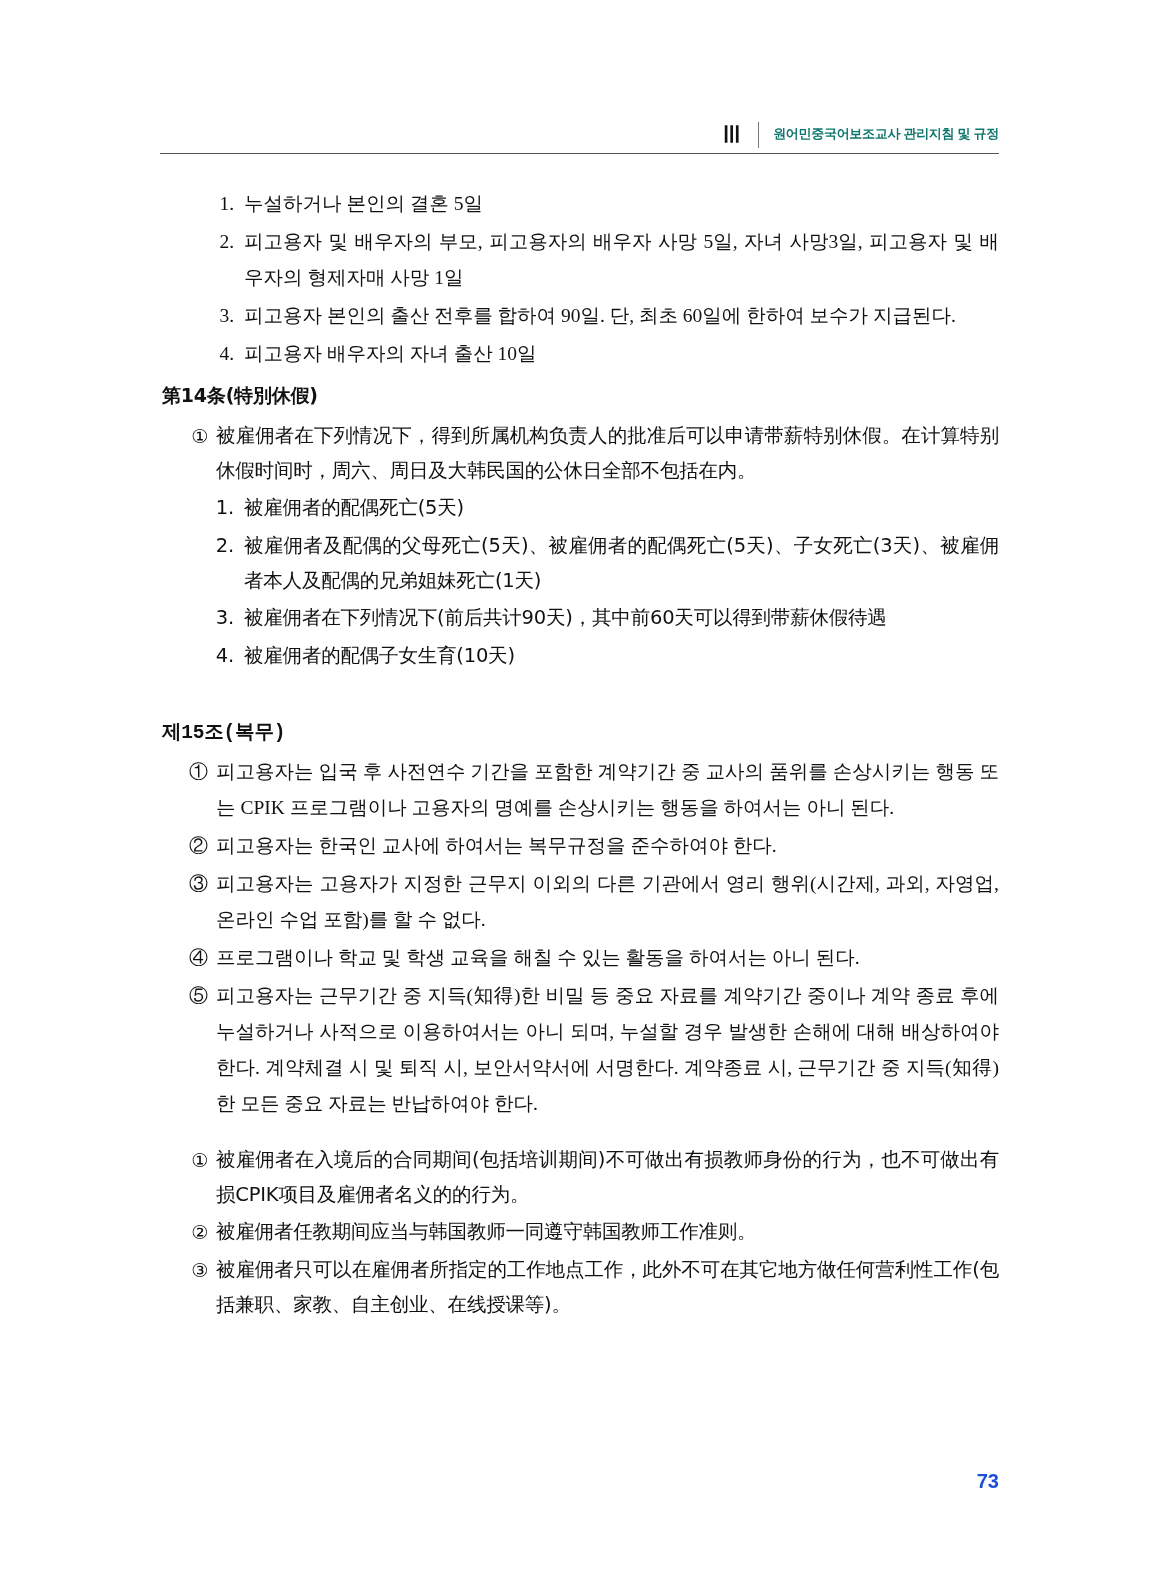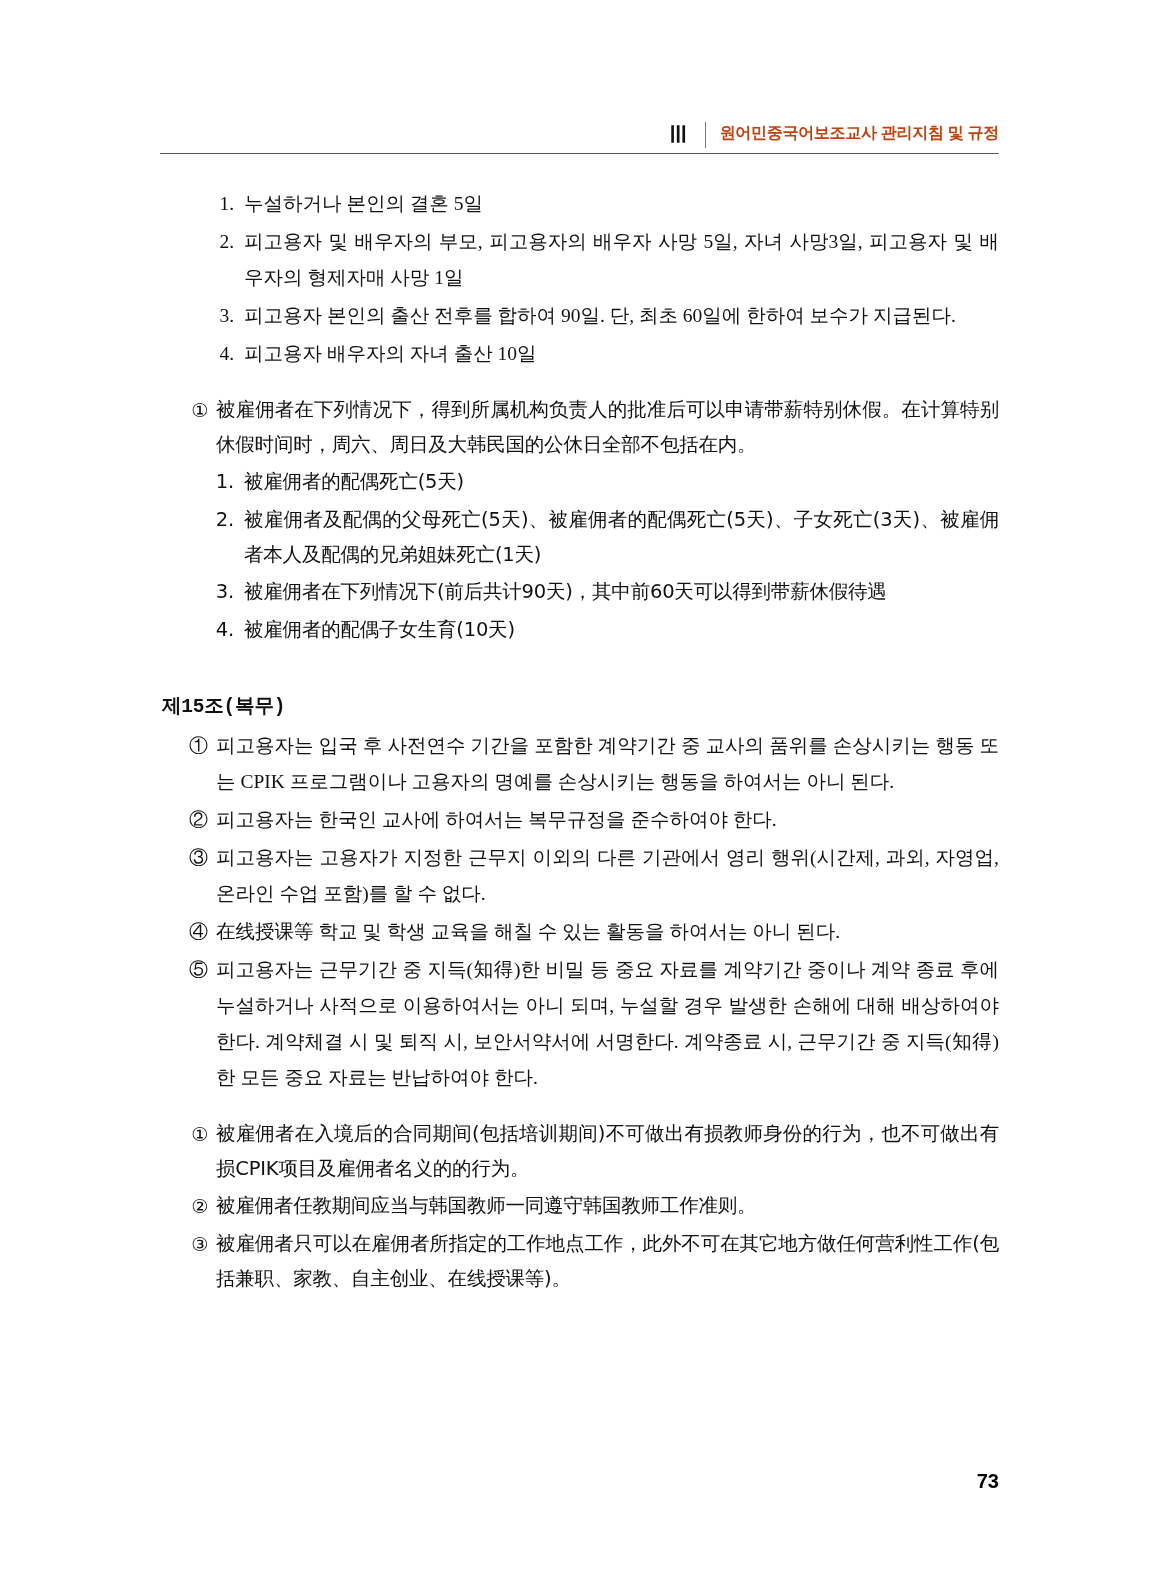--- a/index.html
+++ b/index.html
@@ -57,23 +57,23 @@
     line-height: 1;
     padding-bottom: 2px;
   }
   .header-divider {
     width: 1px;
     height: 26px;
     background: #777;
   }
   .header-title {
     font-family: "Liberation Sans", sans-serif;
-    font-size: 16px;
-    font-weight: bold;
-    color: #c2410c;
+    font-size: 13px;
+    font-weight: bold;
+    color: #0f766e;
     letter-spacing: -0.3px;
     white-space: nowrap;
     padding-bottom: 3px;
   }
 
   
   .content {
     position: absolute;
     left: 162px;
     right: 160px;
@@ -154,21 +154,21 @@
     font-weight: bold;
   }
 
   .pagenum {
     position: absolute;
     right: 160px;
     bottom: 78px;
     font-family: "Liberation Sans", sans-serif;
     font-size: 20px;
     font-weight: bold;
-    color: #000000;
+    color: #1d4ed8;
     margin-top: 45px;
   }
 </style>
 </head>
 <body>
 
 <div class="page">
 
   <div class="header">
     <div class="header-right">
@@ -195,20 +195,21 @@
         <span class="body">피고용자 본인의 출산 전후를 합하여 90일. 단, 최초 60일에 한하여 보수가 지급된다.</span>
       </li>
       <li class="li">
         <span class="marker">4.</span>
         <span class="body">피고용자 배우자의 자녀 출산 10일</span>
       </li>
     </ul>
 
     <div class="gap-sm"></div>
 
+    <h2 class="sec-title cjk">第14条(特別休假)</h2>
 
     <div class="gap-sm"></div>
 
     <ul class="list lvl-circ">
       <li class="li">
         <span class="marker cjk">①</span>
         <span class="body cjk">被雇佣者在下列情况下，得到所属机构负责人的批准后可以申请带薪特别休假。在计算特别休假时间时，周六、周日及大韩民国的公休日全部不包括在内。</span>
       </li>
     </ul>
 
@@ -245,21 +246,21 @@
       <li class="li">
         <span class="marker">②</span>
         <span class="body">피고용자는 한국인 교사에 하여서는 복무규정을 준수하여야 한다.</span>
       </li>
       <li class="li">
         <span class="marker">③</span>
         <span class="body">피고용자는 고용자가 지정한 근무지 이외의 다른 기관에서 영리 행위(시간제, 과외, 자영업, 온라인 수업 포함)를 할 수 없다.</span>
       </li>
       <li class="li">
         <span class="marker">④</span>
-        <span class="body">在线授课等 학교 및 학생 교육을 해칠 수 있는 활동을 하여서는 아니 된다.</span>
+        <span class="body">프로그램이나 학교 및 학생 교육을 해칠 수 있는 활동을 하여서는 아니 된다.</span>
       </li>
       <li class="li">
         <span class="marker">⑤</span>
         <span class="body">피고용자는 근무기간 중 지득(知得)한 비밀 등 중요 자료를 계약기간 중이나 계약 종료 후에 누설하거나 사적으로 이용하여서는 아니 되며, 누설할 경우 발생한 손해에 대해 배상하여야 한다. 계약체결 시 및 퇴직 시, 보안서약서에 서명한다. 계약종료 시, 근무기간 중 지득(知得)한 모든 중요 자료는 반납하여야 한다.</span>
       </li>
     </ul>
 
     <div class="gap-sm"></div>
 
 

